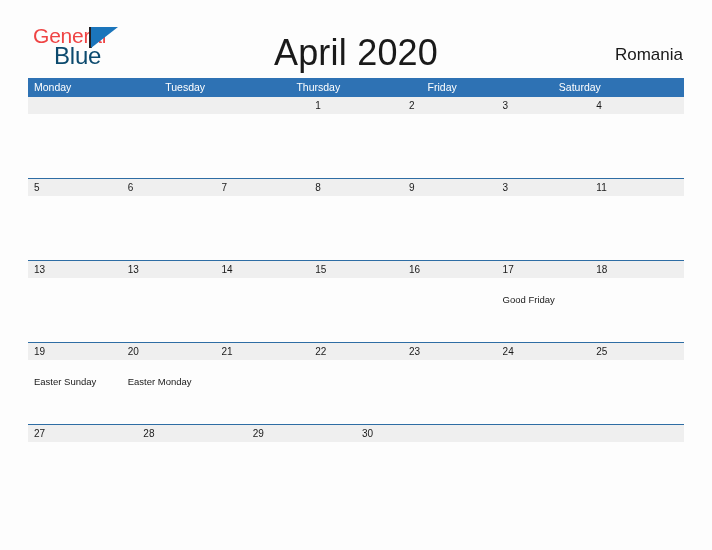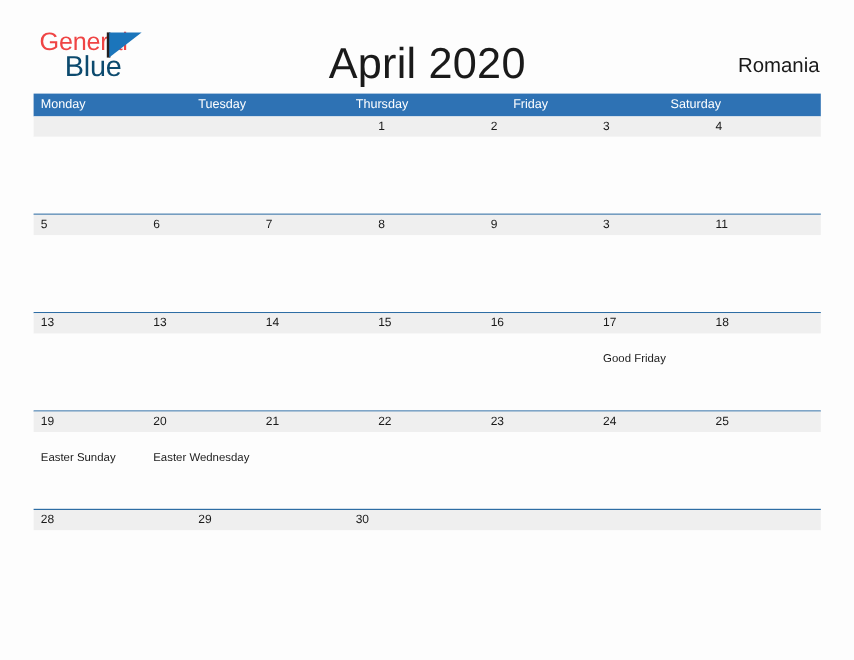--- a/index.html
+++ b/index.html
@@ -295,21 +295,21 @@
       <div class="day-num">22</div>
       <div class="day-num">23</div>
       <div class="day-num">24</div>
       <div class="day-num">25</div>
     </div>
     <div class="week-body">
       <div class="day-body">
           <div class="holiday">Easter Sunday</div>
         </div>
       <div class="day-body">
-          <div class="holiday">Easter Wednesday</div>
+          <div class="holiday">Easter Monday</div>
         </div>
       <div class="day-body">
           <div class="holiday"></div>
         </div>
       <div class="day-body">
           <div class="holiday"></div>
         </div>
       <div class="day-body">
           <div class="holiday"></div>
         </div>
@@ -317,20 +317,21 @@
           <div class="holiday"></div>
         </div>
       <div class="day-body">
           <div class="holiday"></div>
         </div>
     </div>
   </div>
 
   <div class="week-row last">
     <div class="week-band">
+      <div class="day-num">27</div>
       <div class="day-num">28</div>
       <div class="day-num">29</div>
       <div class="day-num">30</div>
       <div class="day-num"></div>
       <div class="day-num"></div>
     </div>
     <div class="week-body">
       <div class="day-body">
           <div class="holiday"></div>
         </div>

